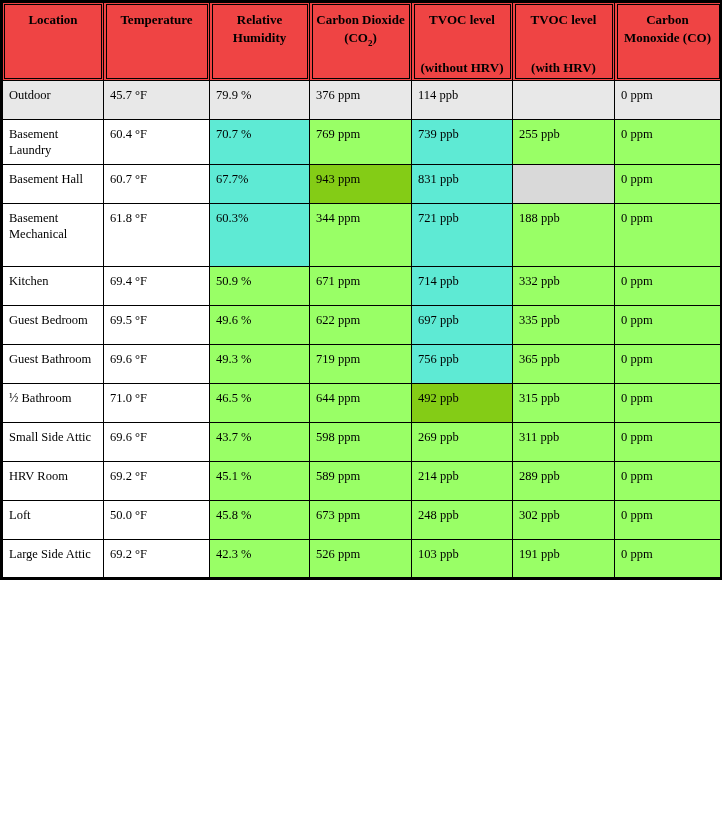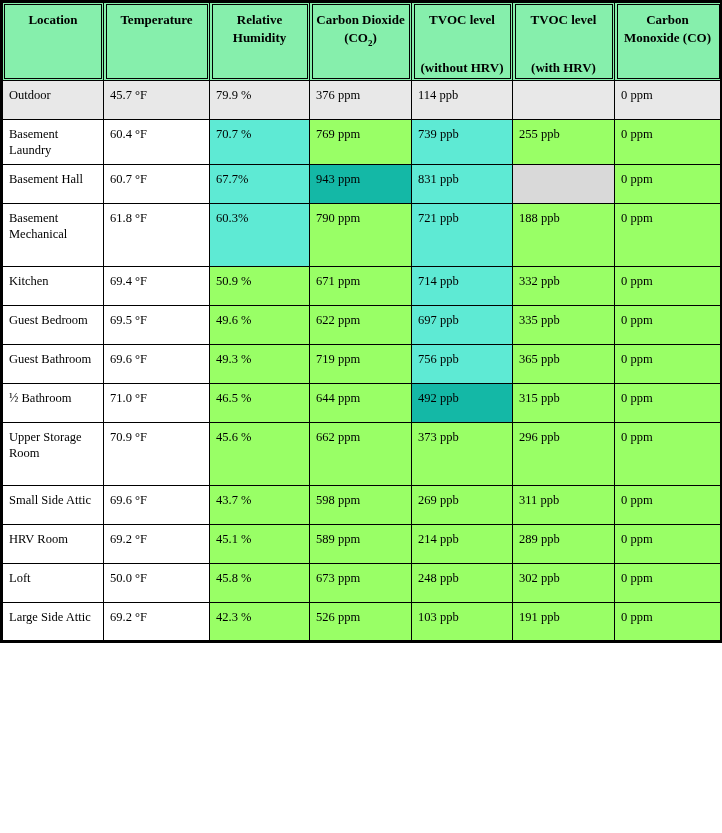--- a/index.html
+++ b/index.html
@@ -27,21 +27,21 @@
   #iaq-table col.c-rh          { width: 100px; }
   #iaq-table col.c-co2         { width: 102px; }
   #iaq-table col.c-tvoc-wo     { width: 101px; }
   #iaq-table col.c-tvoc-w      { width: 102px; }
   #iaq-table col.c-co          { width: 107px; }
 
   #iaq-table th {
     border: 1px solid #000000;
     outline: 1px solid #000000;
     outline-offset: -3px;
-    background: #86efac;
+    background: #ef4444;
     font-weight: bold;
     font-size: 13px;
     text-align: center;
     vertical-align: top;
     padding: 8px 4px 4px 4px;
     height: 62px;
     box-sizing: border-box;
     line-height: 1.35;
   }
 
@@ -56,21 +56,21 @@
     white-space: pre-line;
   }
 
   tr.r-h1 td { height: 39px; }
   tr.r-h2 td { height: 63px; }
 
   
   .bg-white  { background: #ffffff; }
   .bg-grey   { background: #e8e8e8; }
   .bg-green  { background: #99ff66; }
-  .bg-yellow { background: #14b8a6; }
+  .bg-yellow { background: #84cc16; }
   .bg-orange { background: #5eead4; }
   .bg-empty-grey { background: #d9d9d9; }
 
   .hdr-sub { display: block; margin-top: 30px; }
   .hdr-line2 { display: block; }
   sub { font-size: 9px; }
 </style>
 </head>
 <body>
 
@@ -121,21 +121,21 @@
         <td class="bg-yellow">943 ppm</td>
         <td class="bg-orange">831 ppb</td>
         <td class="bg-empty-grey"></td>
         <td class="bg-green">0 ppm</td>
       </tr>
       <tr class="r-h2">
         <td class="bg-white">Basement
 Mechanical</td>
         <td class="bg-white">61.8 °F</td>
         <td class="bg-orange">60.3%</td>
-        <td class="bg-green">790 ppm</td>
+        <td class="bg-green">344 ppm</td>
         <td class="bg-orange">721 ppb</td>
         <td class="bg-green">188 ppb</td>
         <td class="bg-green">0 ppm</td>
       </tr>
       <tr class="r-h1">
         <td class="bg-white">Kitchen</td>
         <td class="bg-white">69.4 °F</td>
         <td class="bg-green">50.9 %</td>
         <td class="bg-green">671 ppm</td>
         <td class="bg-orange">714 ppb</td>
@@ -162,30 +162,20 @@
       </tr>
       <tr class="r-h1">
         <td class="bg-white">½ Bathroom</td>
         <td class="bg-white">71.0 °F</td>
         <td class="bg-green">46.5 %</td>
         <td class="bg-green">644 ppm</td>
         <td class="bg-yellow">492 ppb</td>
         <td class="bg-green">315 ppb</td>
         <td class="bg-green">0 ppm</td>
       </tr>
-      <tr class="r-h2">
-        <td class="bg-white">Upper Storage
-Room</td>
-        <td class="bg-white">70.9 °F</td>
-        <td class="bg-green">45.6 %</td>
-        <td class="bg-green">662 ppm</td>
-        <td class="bg-green">373 ppb</td>
-        <td class="bg-green">296 ppb</td>
-        <td class="bg-green">0 ppm</td>
-      </tr>
       <tr class="r-h1">
         <td class="bg-white">Small Side Attic</td>
         <td class="bg-white">69.6 °F</td>
         <td class="bg-green">43.7 %</td>
         <td class="bg-green">598 ppm</td>
         <td class="bg-green">269 ppb</td>
         <td class="bg-green">311 ppb</td>
         <td class="bg-green">0 ppm</td>
       </tr>
       <tr class="r-h1">

